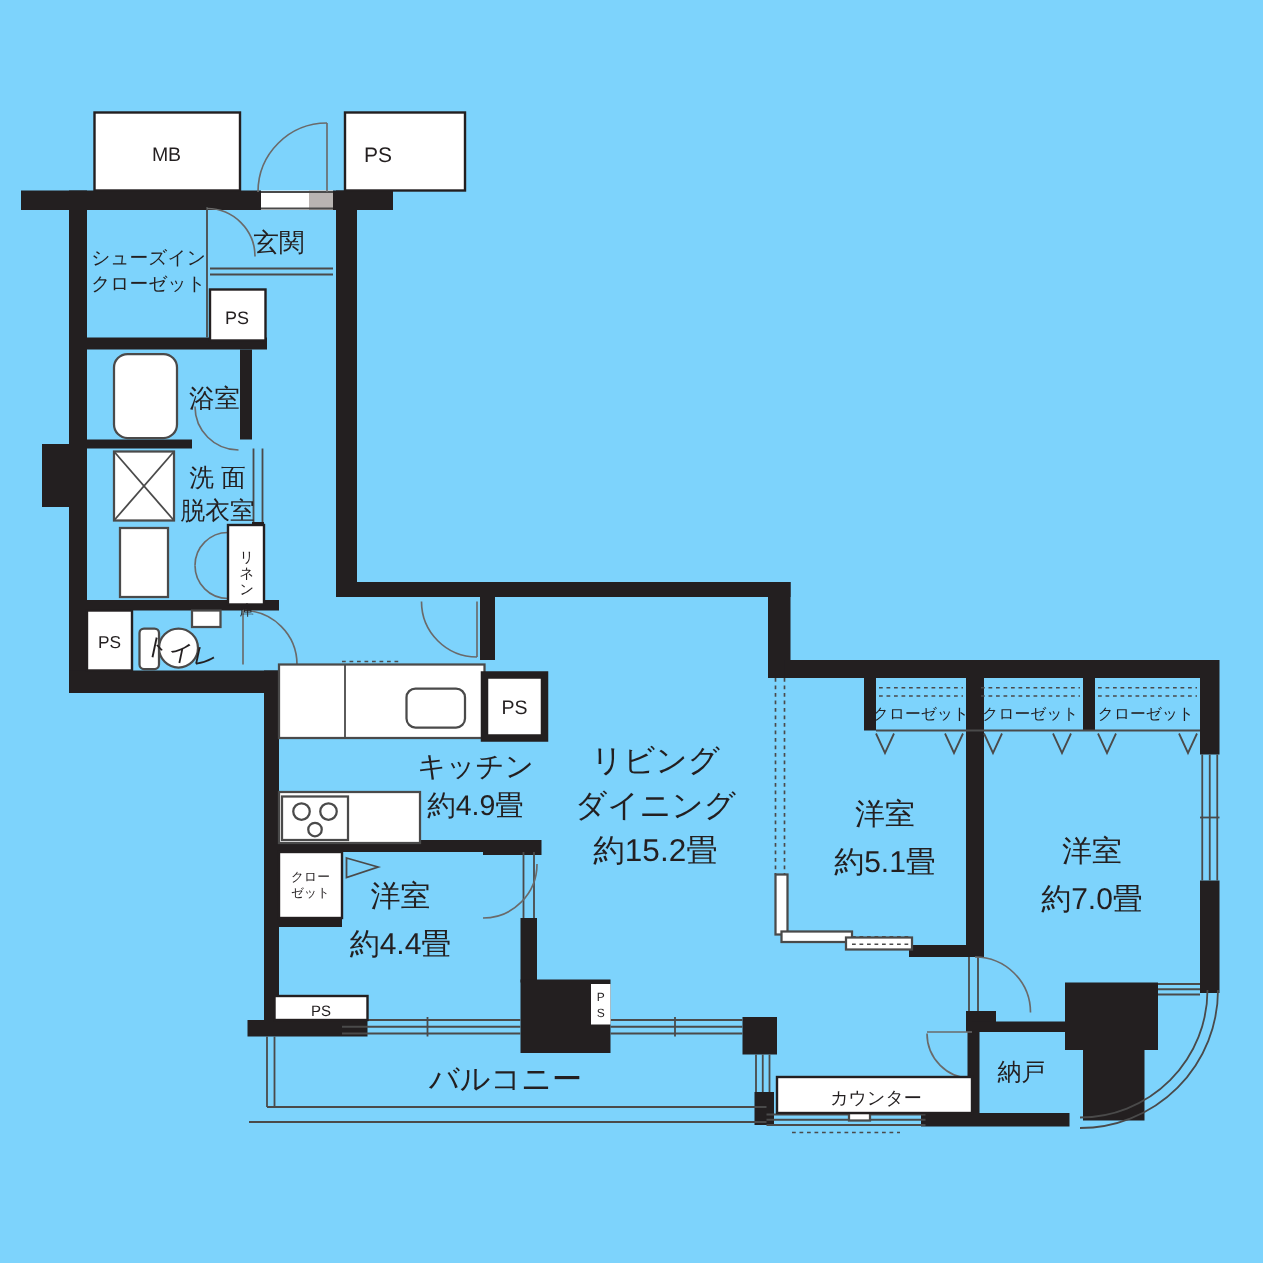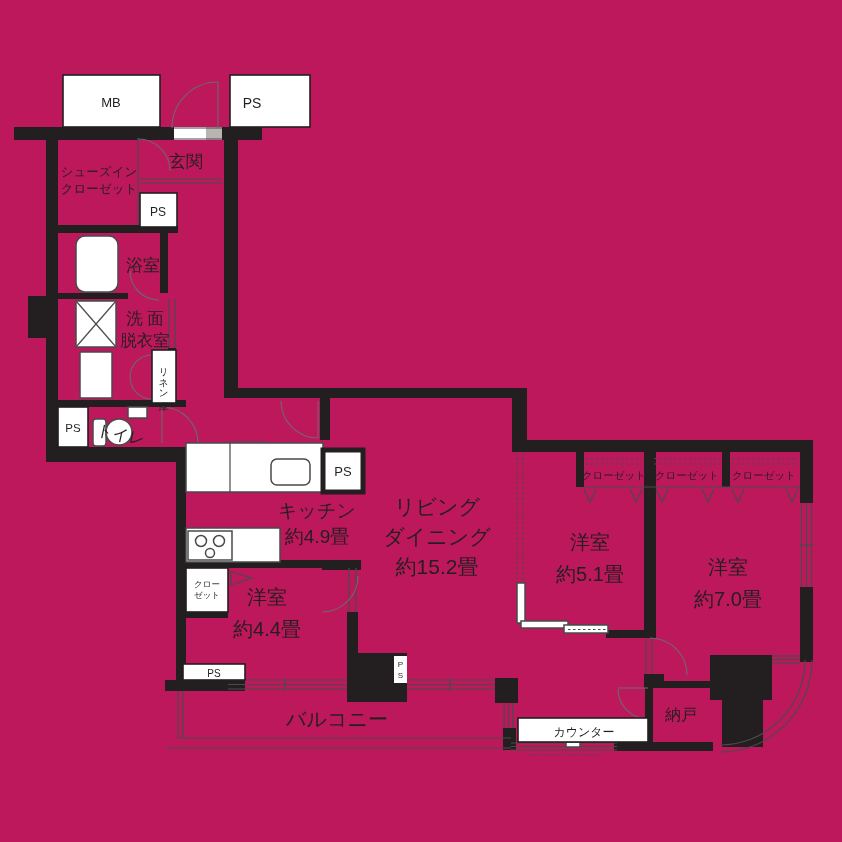--- a/index.html
+++ b/index.html
@@ -1,16 +1,16 @@
 <!DOCTYPE html>
 <html><head>
 <meta charset="utf-8">
 <style>
   html,body{margin:0;padding:0;background:#ffffff;}
-  .plan-wrap{position:relative;width:842px;height:842px;background:#be185d;overflow:hidden;
+  .plan-wrap{position:relative;width:842px;height:842px;background:#7dd3fc;overflow:hidden;
     font-family:"Liberation Sans","DejaVu Sans",sans-serif;}
   svg{display:block;}
   svg text{fill:#231f20;font-family:"Liberation Sans","DejaVu Sans",sans-serif;}
   .wall{fill:#231f20;stroke:none;}
   .thinbox{fill:#ffffff;stroke:#231f20;stroke-width:1.6;}
   .fixture{fill:#ffffff;stroke:#4a4a4a;stroke-width:1.5;}
   .tline{stroke:#4a4a4a;stroke-width:1.2;fill:none;}
   .arc{stroke:#6a6a6a;stroke-width:1.1;fill:none;}
   .dots{stroke:#4a4a4a;stroke-width:1.1;fill:none;stroke-dasharray:2.5 2.5;}
 </style>

